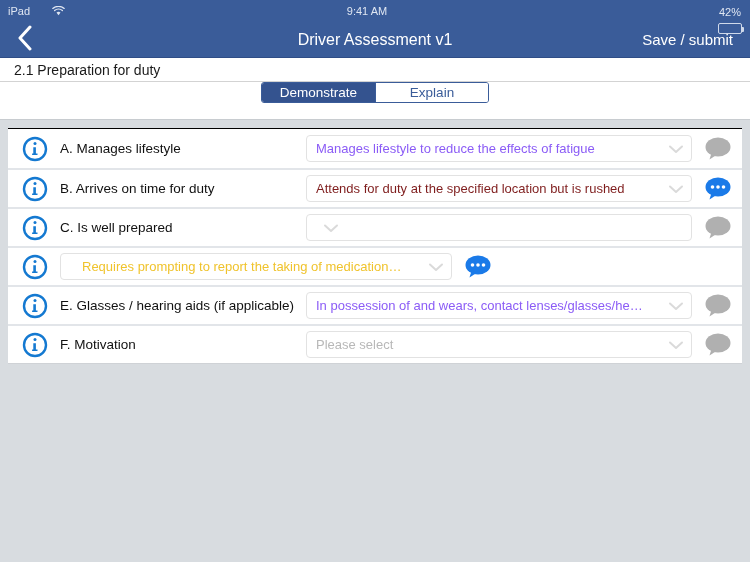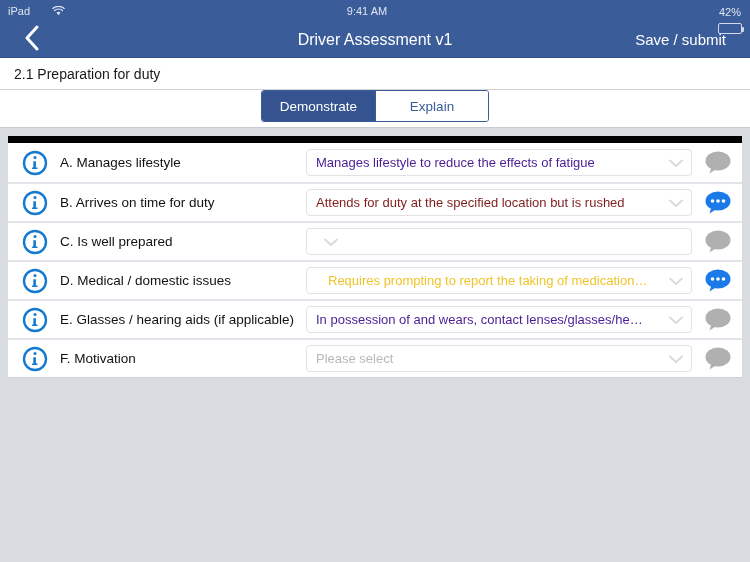--- a/index.html
+++ b/index.html
@@ -41,77 +41,77 @@
     content: ""; position: absolute; right: -3px; top: 3px;
     width: 2px; height: 5px; background: #cfd9ea; border-radius: 0 1px 1px 0;
   }
   .battery-fill { height: 100%; background: #e8eefa; border-radius: 1px; width: 42%; }
 
   
   .nav-bar {
     height: 36px;
     background: #3a5c99;
     display: flex; align-items: center;
-    padding: 0 24px;
+    padding: 0 17px;
     position: relative;
     border-bottom: 1px solid #2f4d86;
   }
   .nav-back { cursor: pointer; display: flex; align-items: center; }
   .nav-title {
     position: absolute; left: 0; right: 0;
     text-align: center;
     color: #ffffff; font-size: 16px;
     pointer-events: none;
   }
   .nav-action {
     margin-left: auto; color: #ffffff; font-size: 15px;
     position: relative; z-index: 2; cursor: pointer;
   }
 
   
   .section-header {
-    height: 32px;
+    height: 24px;
     background: #ffffff;
     display: flex; align-items: center;
     padding: 0 14px;
     font-size: 14px; color: #1a1a1a;
     border-bottom: 1px solid #d3d3d3;
   }
 
   
   .seg-wrap {
     background: #ffffff;
     height: 38px;
     display: flex; align-items: flex-start; justify-content: center;
     border-bottom: 1px solid #c8ccd0;
   }
   .segmented {
     display: flex;
     border: 1px solid #3a5c99;
     border-radius: 3px;
     overflow: hidden;
-    height: 32px;
+    height: 21px;
   }
   .seg-btn {
     min-width: 113px;
     display: flex; align-items: center; justify-content: center;
     font-size: 13.5px;
     background: #ffffff;
     color: #3a5c99;
     cursor: pointer;
     padding: 0 10px;
   }
   .seg-btn.active { background: #34538f; color: #ffffff; }
   .seg-btn + .seg-btn { border-left: 1px solid #3a5c99; }
 
   
   .list-card {
     margin: 8px;
     background: #ffffff;
-    border-top: 7px solid #000000;
+    border-top: 1px solid #000000;
     border-bottom: 1px solid #cfd2d6;
   }
   .row {
     height: 39px;
     display: flex; align-items: center;
     padding: 0 10px 0 14px;
     position: relative;
     background: #ffffff;
   }
   .row + .row { border-top: 2px solid #e2e5e9; }
@@ -134,21 +134,21 @@
     display: flex; align-items: center;
     padding: 0 6px 0 9px;
     cursor: pointer;
     max-width: 392px;
   }
   .select-value {
     flex: 1 1 auto;
     font-size: 13px;
     white-space: nowrap; overflow: hidden; text-overflow: ellipsis;
   }
-  .select-value.green  { color: #4c1d95; }
+  .select-value.green  { color: #8b5cf6; }
   .select-value.red    { color: #7f1d1d; }
   .select-value.amber  { color: #f0c32c; margin-left: 12px; }
   .select-value.placeholder { color: #b8b8b8; }
   .chevron { flex: 0 0 auto; margin-left: 6px; display: flex; }
 
   .bubble { flex: 0 0 auto; margin-left: 12px; display: flex; cursor: pointer; }
 </style>
 </head>
 <body>
 
@@ -276,21 +276,20 @@
       </span>
     </div>
     <div class="row">
       <span class="info-icon">
         <svg width="26" height="26" viewBox="0 0 26 26">
           <circle cx="13" cy="13" r="11" fill="#ffffff" stroke="#1479d1" stroke-width="2.4"></circle>
           <circle cx="13" cy="7.6" r="1.5" fill="#1479d1"></circle>
           <path d="M11.3 11.2 h2.6 v6.2 h1.6 v1.5 h-5.4 v-1.5 h1.2 z" fill="#1479d1"></path>
         </svg>
       </span>
-      <div class="row-label">D. Medical / domestic issues</div>
       <div class="select-field">
         <span class="select-value amber">Requires prompting to report the taking of medication…</span>
         <span class="chevron">
           <svg width="18" height="12" viewBox="0 0 18 12">
             <path d="M3 3.5 L9 9 L15 3.5" stroke="#dadada" stroke-width="2" fill="none" stroke-linecap="round" stroke-linejoin="round"></path>
           </svg>
         </span>
       </div>
       <span class="bubble">
         <svg width="28" height="26" viewBox="0 0 28 26">

